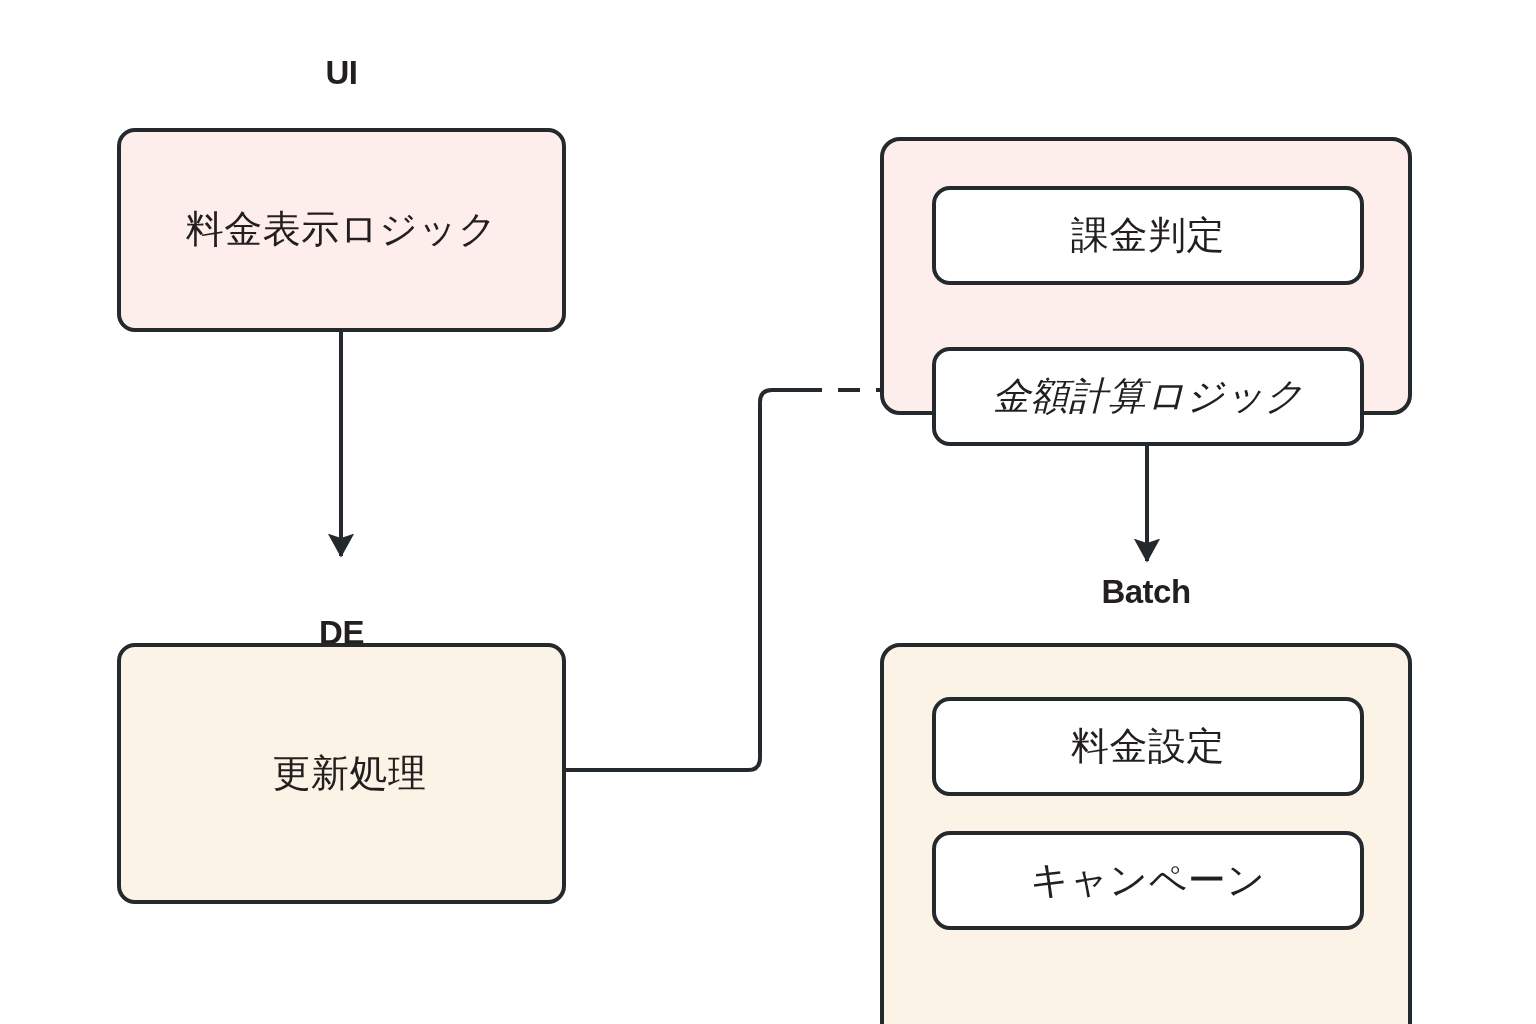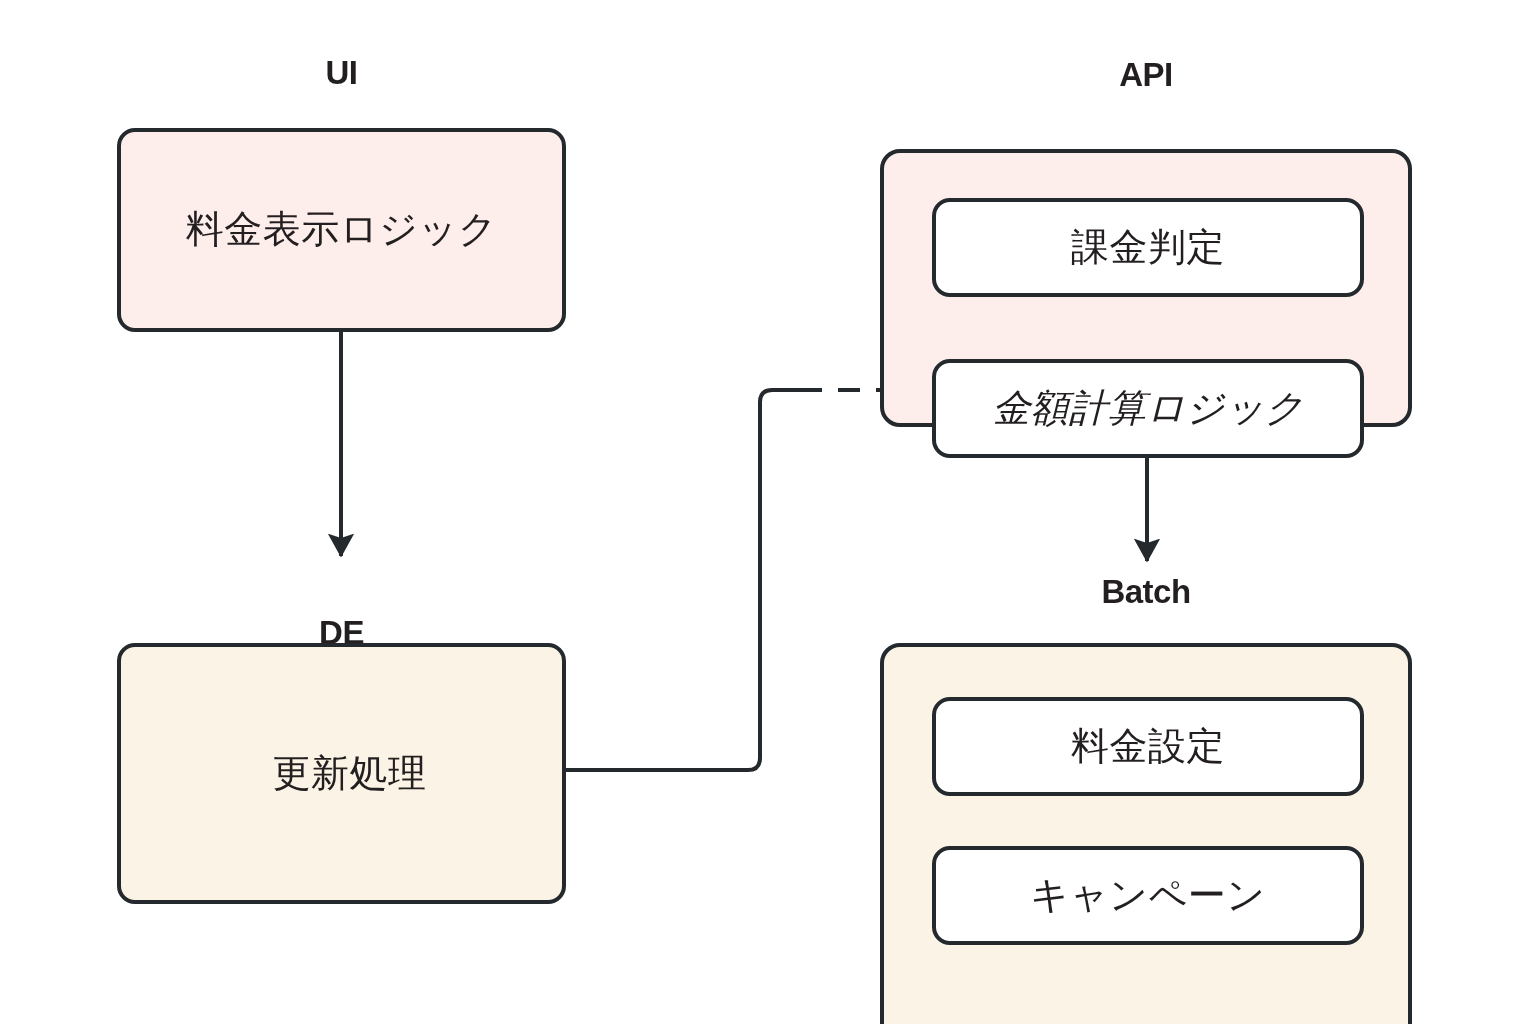--- a/index.html
+++ b/index.html
@@ -96,41 +96,40 @@
       <line x1="1147" y1="787" x2="1147" y2="845" stroke="#24292e" stroke-width="4"></line>
     </g>
   </svg>
 
   <div class="group-title" style="left:117px; top:56px; width:449px;">UI</div>
 
   <div class="node fill-pink" style="left:117px; top:128px; width:449px; height:204px;">
     <span class="node-label">料金表示ロジック</span>
   </div>
 
-  <div class="group-title" style="left:880px; top:58px; width:532px;">API</div>
 
-  <div class="group-box fill-pink" style="left:880px; top:149px; width:532px; height:278px;">
+  <div class="group-box fill-pink" style="left:880px; top:137px; width:532px; height:278px;">
     <div class="node fill-white" style="left:48px; top:45px; width:432px; height:99px;">
       <span class="node-label">課金判定</span>
     </div>
     <div class="node fill-white" style="left:48px; top:206px; width:432px; height:99px;font-style:italic;">
       <span class="node-label">金額計算ロジック</span>
     </div>
   </div>
 
   <div class="group-title" style="left:117px; top:595px; width:449px;margin-top:21px;">DE</div>
 
   <div class="node fill-cream" style="left:117px; top:643px; width:449px; height:261px;padding-left:16px;">
     <span class="node-label">更新処理</span>
   </div>
 
   <div class="group-title" style="left:880px; top:575px; width:532px;">Batch</div>
 
   <div class="group-box fill-cream" style="left:880px; top:643px; width:532px; height:419px;">
     <div class="node fill-white" style="left:48px; top:50px; width:432px; height:99px;">
       <span class="node-label">料金設定</span>
     </div>
-    <div class="node fill-white" style="left:48px; top:199px; width:432px; height:99px;">
+    <div class="node fill-white" style="left:48px; top:184px; width:432px; height:99px;">
       <span class="node-label">キャンペーン</span>
     </div>
   </div>
 
 </div>
 
 </body></html>

